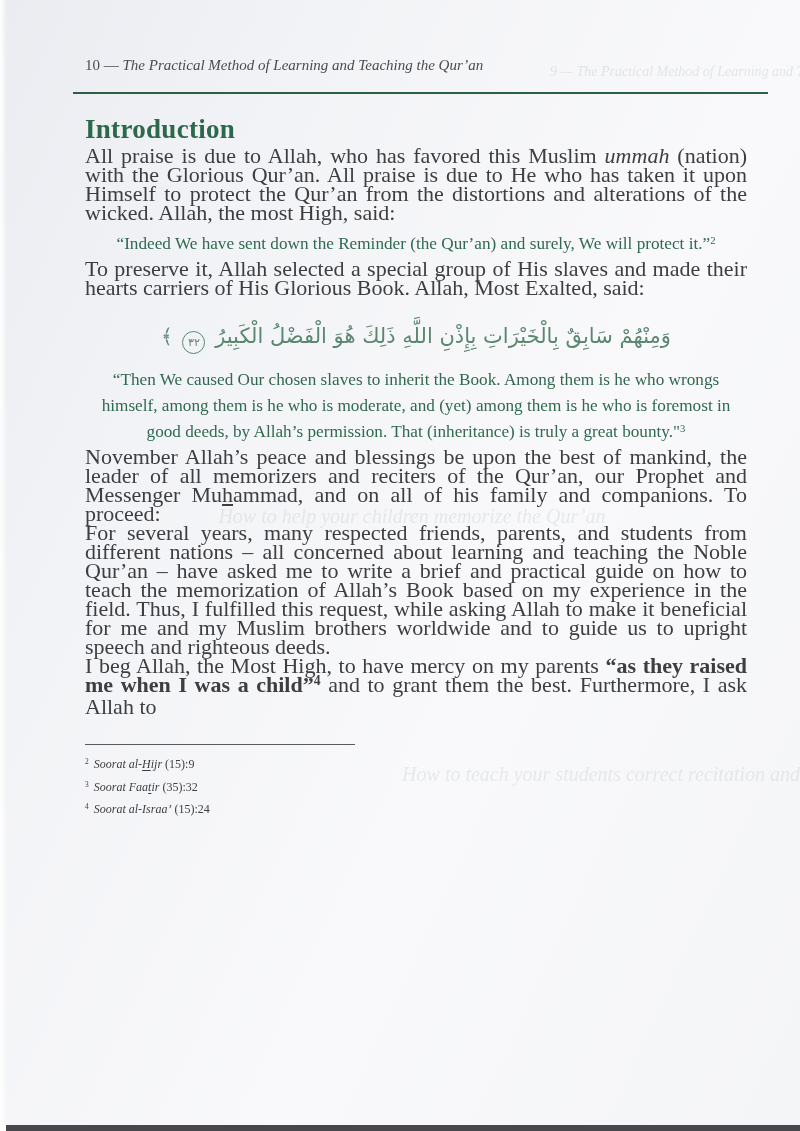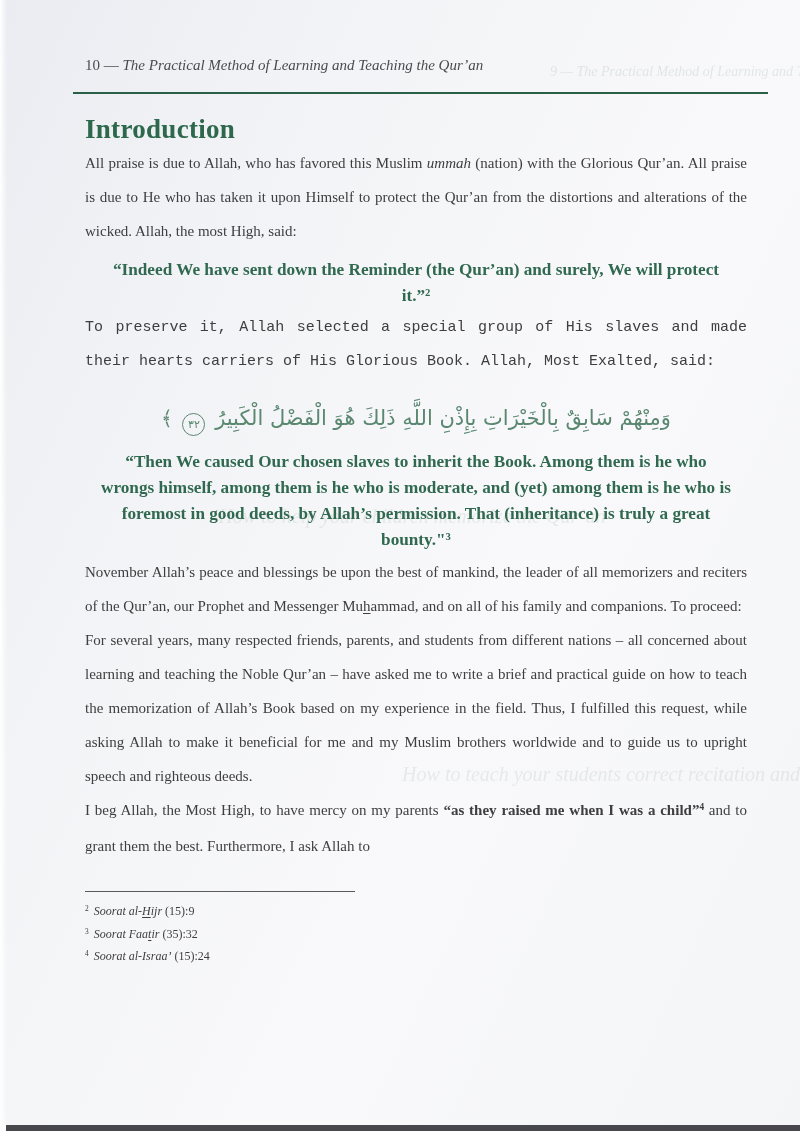--- a/index.html
+++ b/index.html
@@ -26,45 +26,45 @@
   .ghost-header{top:64px;right:0;width:250px;overflow:hidden;white-space:nowrap;font-size:14px;}
   .ghost-mid1{top:505px;left:12px;width:100%;text-align:center;font-size:20px;color:rgba(62,110,82,0.10);}
   .ghost-mid2{top:763px;left:0;width:100%;text-align:right;font-size:20px;color:rgba(62,110,82,0.10);}
 
   .body-col{position:absolute;left:85px;top:112px;width:662px;}
   h1.section-title{
     margin:0;font-size:27px;line-height:34px;font-weight:bold;
     color:#2d684d;letter-spacing:0.3px;
   }
   p.body-para{
-    margin:0;font-size:15px;line-height:34px;text-align:justify;
+    margin:0;font-size:22px;line-height:19px;text-align:justify;
     color:#3e3d40;
   }
   .mt-p1{margin-top:33px;}
-  .mt-p2{margin-top:14px;font-family:Liberation Mono, monospace;}
+  .mt-p2{margin-top:14px;}
   .mt-p3{margin-top:13px;}
   .mt-p4{margin-top:16px;}
   .mt-p5{margin-top:15px;}
 
   .arabic{
     direction:rtl;text-align:center;
     font-family:"DejaVu Sans",sans-serif;
     color:#5a8770;margin-top:17px;
   }
   .arabic-line{font-size:21px;line-height:44px;}
   .ayah-circle{
     display:inline-block;width:21px;height:21px;line-height:21px;
     border:1.3px solid #5a8770;border-radius:50%;
     font-size:11px;text-align:center;vertical-align:-3px;margin:0 3px;
   }
   .ornate{font-size:20px;}
 
   .trans{
     margin:9px auto 0 auto;width:632px;text-align:center;
-    font-weight:bold;color:#30694f;font-size:17.2px;line-height:26px;
+    font-weight:normal;color:#30694f;font-size:17.2px;line-height:26px;
   }
 
   .seg.i{font-style:italic;}
   .seg.b{font-weight:bold;}
   .seg.u{text-decoration:underline;text-underline-offset:2px;}
   .seg.sup,.fn-num{font-size:0.62em;position:relative;top:-0.5em;}
 
   .footnotes{margin-top:28px;}
   .fn-rule{width:270px;border:0;border-top:1.6px solid #5a595d;margin:0 0 9px 0;}
   .fn-row{font-size:12px;line-height:21.5px;color:#3e3d40;}

